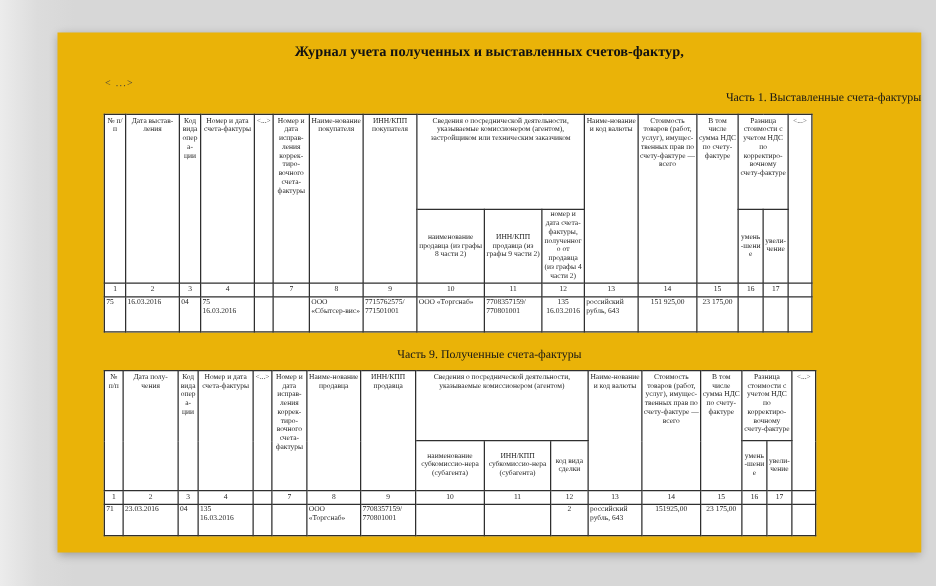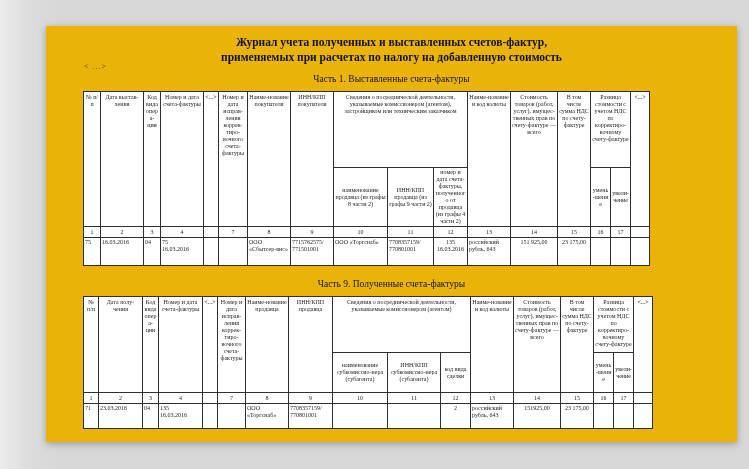--- a/index.html
+++ b/index.html
@@ -12,21 +12,21 @@
   .page{
     position:absolute;left:46px;top:26px;width:691px;height:416px;
     background:#eab308;box-shadow:0 2px 7px rgba(0,0,0,.28);
   }
   .doc-title{
     position:absolute;top:9px;left:0;right:0;text-align:center;
     font-weight:bold;font-size:11.5px;line-height:14.5px;color:#121212;
   }
   .omission{position:absolute;top:36px;left:38px;font-size:8px;color:#3c3c3c;letter-spacing:1px;}
   .part-heading{position:absolute;left:0;right:0;text-align:center;font-size:9.5px;color:#161616;}
-  .ph1{top:48px;}
+  .ph1{top:48px;text-align:right;}
   .ph2{top:253px;}
   table.journal{
     position:absolute;left:37px;border-collapse:collapse;table-layout:fixed;
     background:#fff;
   }
   table.t1{top:65px;width:547px;}
   table.t2{top:270px;width:557px;}
   table.journal{border:1.5px solid #2a2a2a;}
   table.journal td{
     border:1px solid #2f2f2f;
@@ -42,21 +42,20 @@
   .t1 tr.hrow{height:76px;} .t1 tr.srow{height:52px;} .t1 tr.nums{height:11px;} .t1 tr.data{height:28px;}
   .t2 tr.hrow{height:56px;} .t2 tr.srow{height:40px;} .t2 tr.nums{height:11px;} .t2 tr.data{height:25px;}
 </style>
 </head>
 <body>
 
 <div class="page">
 
   <div class="doc-title">
     <div>Журнал учета полученных и выставленных счетов-фактур,</div>
-    <div>применяемых при расчетах по налогу на добавленную стоимость</div>
   </div>
 
   <div class="omission">&lt; ...&gt;</div>
 
   <div class="part-heading ph1">Часть 1. Выставленные счета-фактуры</div>
 
   <table class="journal t1">
     <colgroup>
       <col style="width:17px">
         <col style="width:43px">

